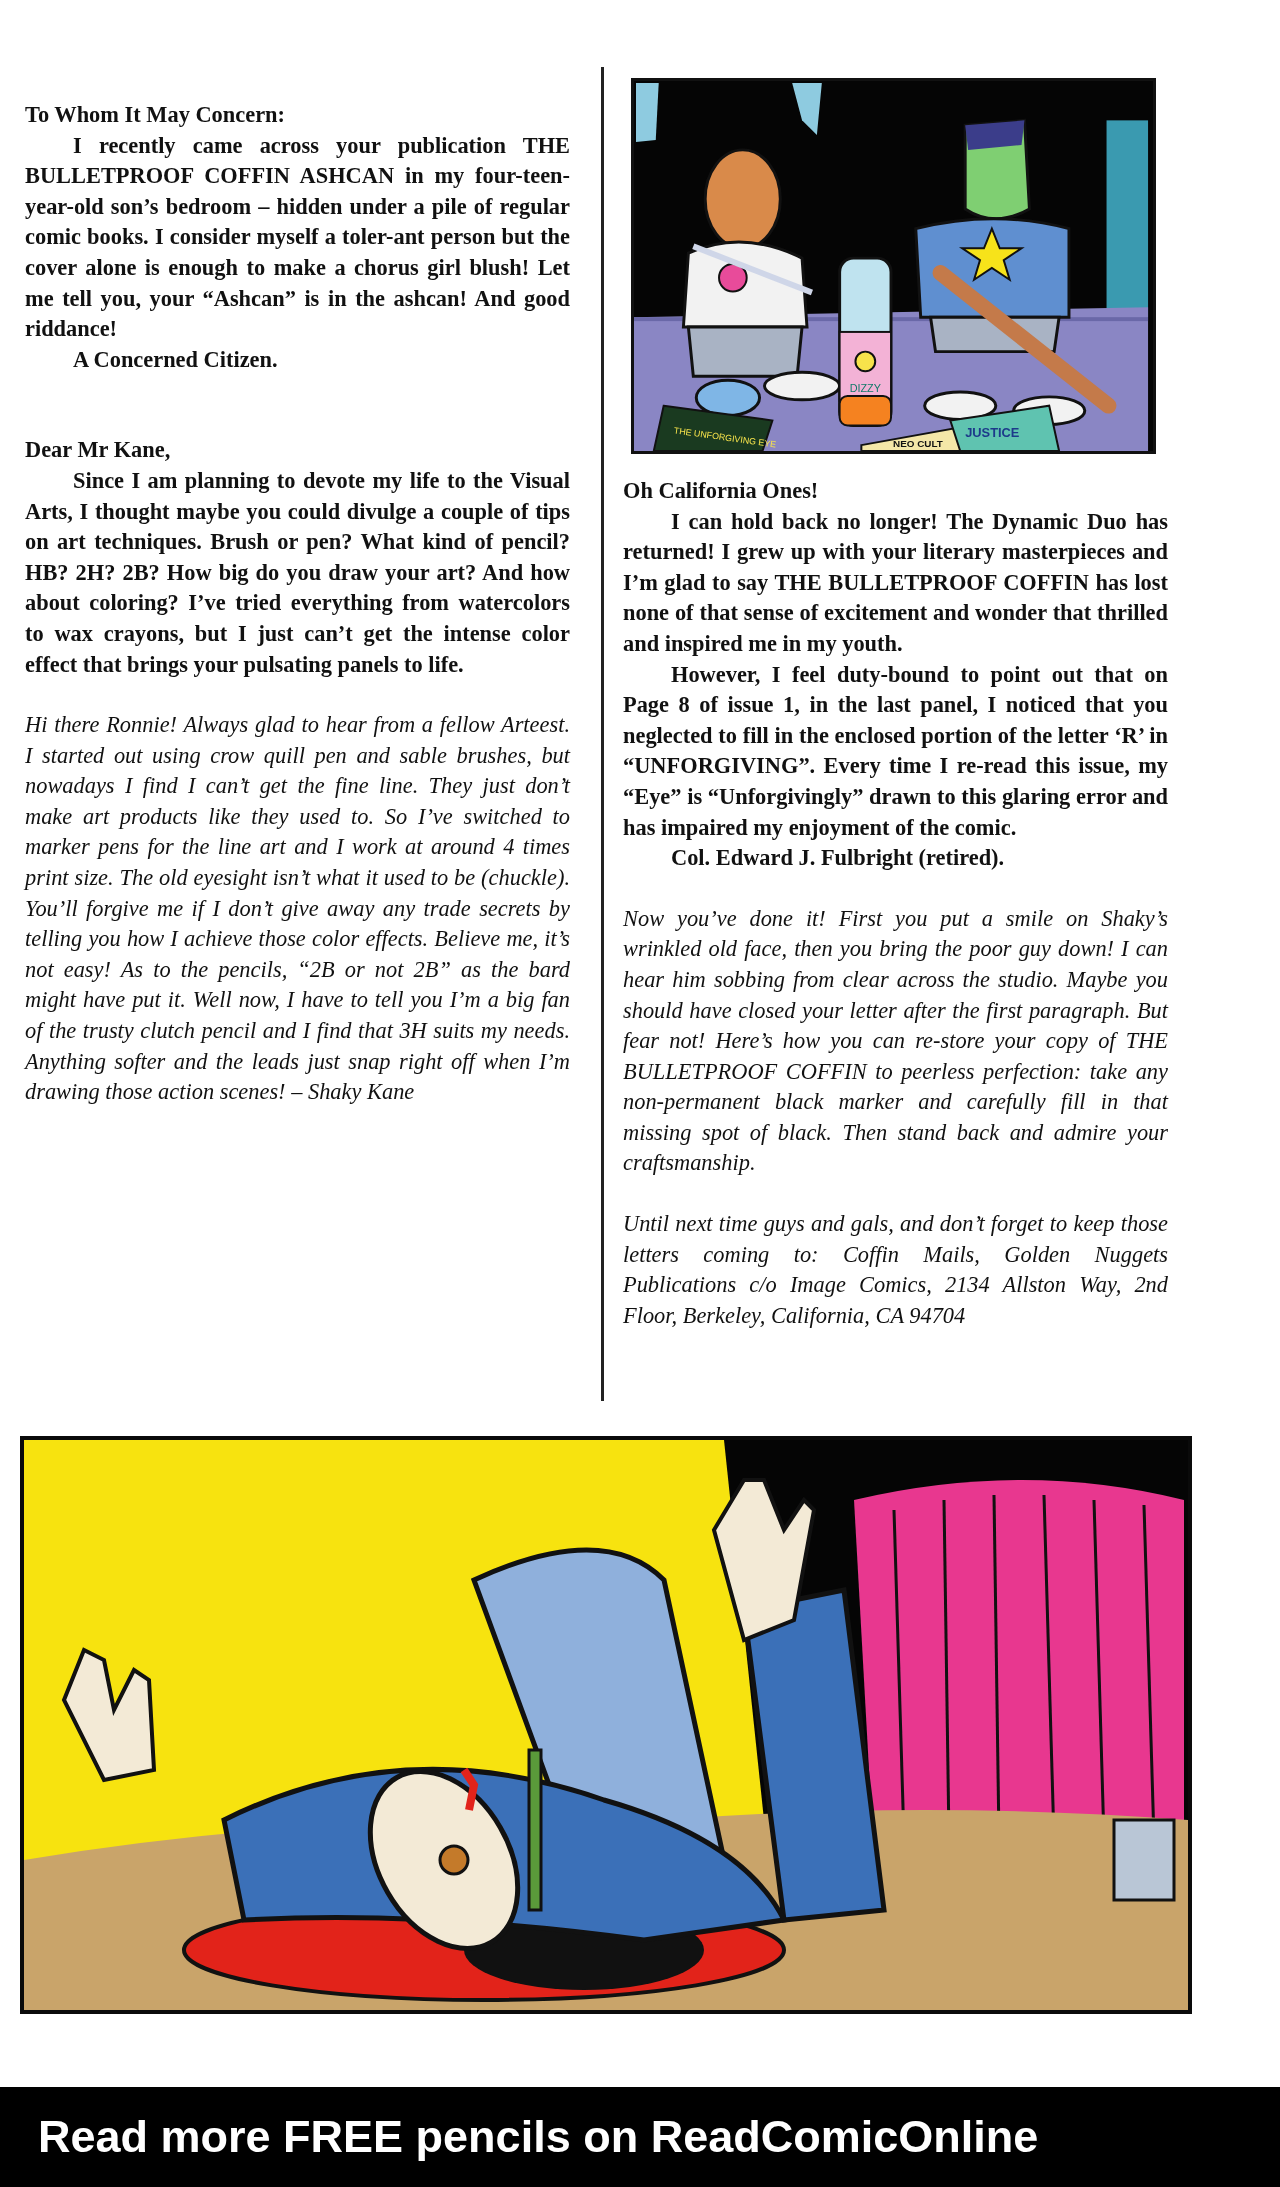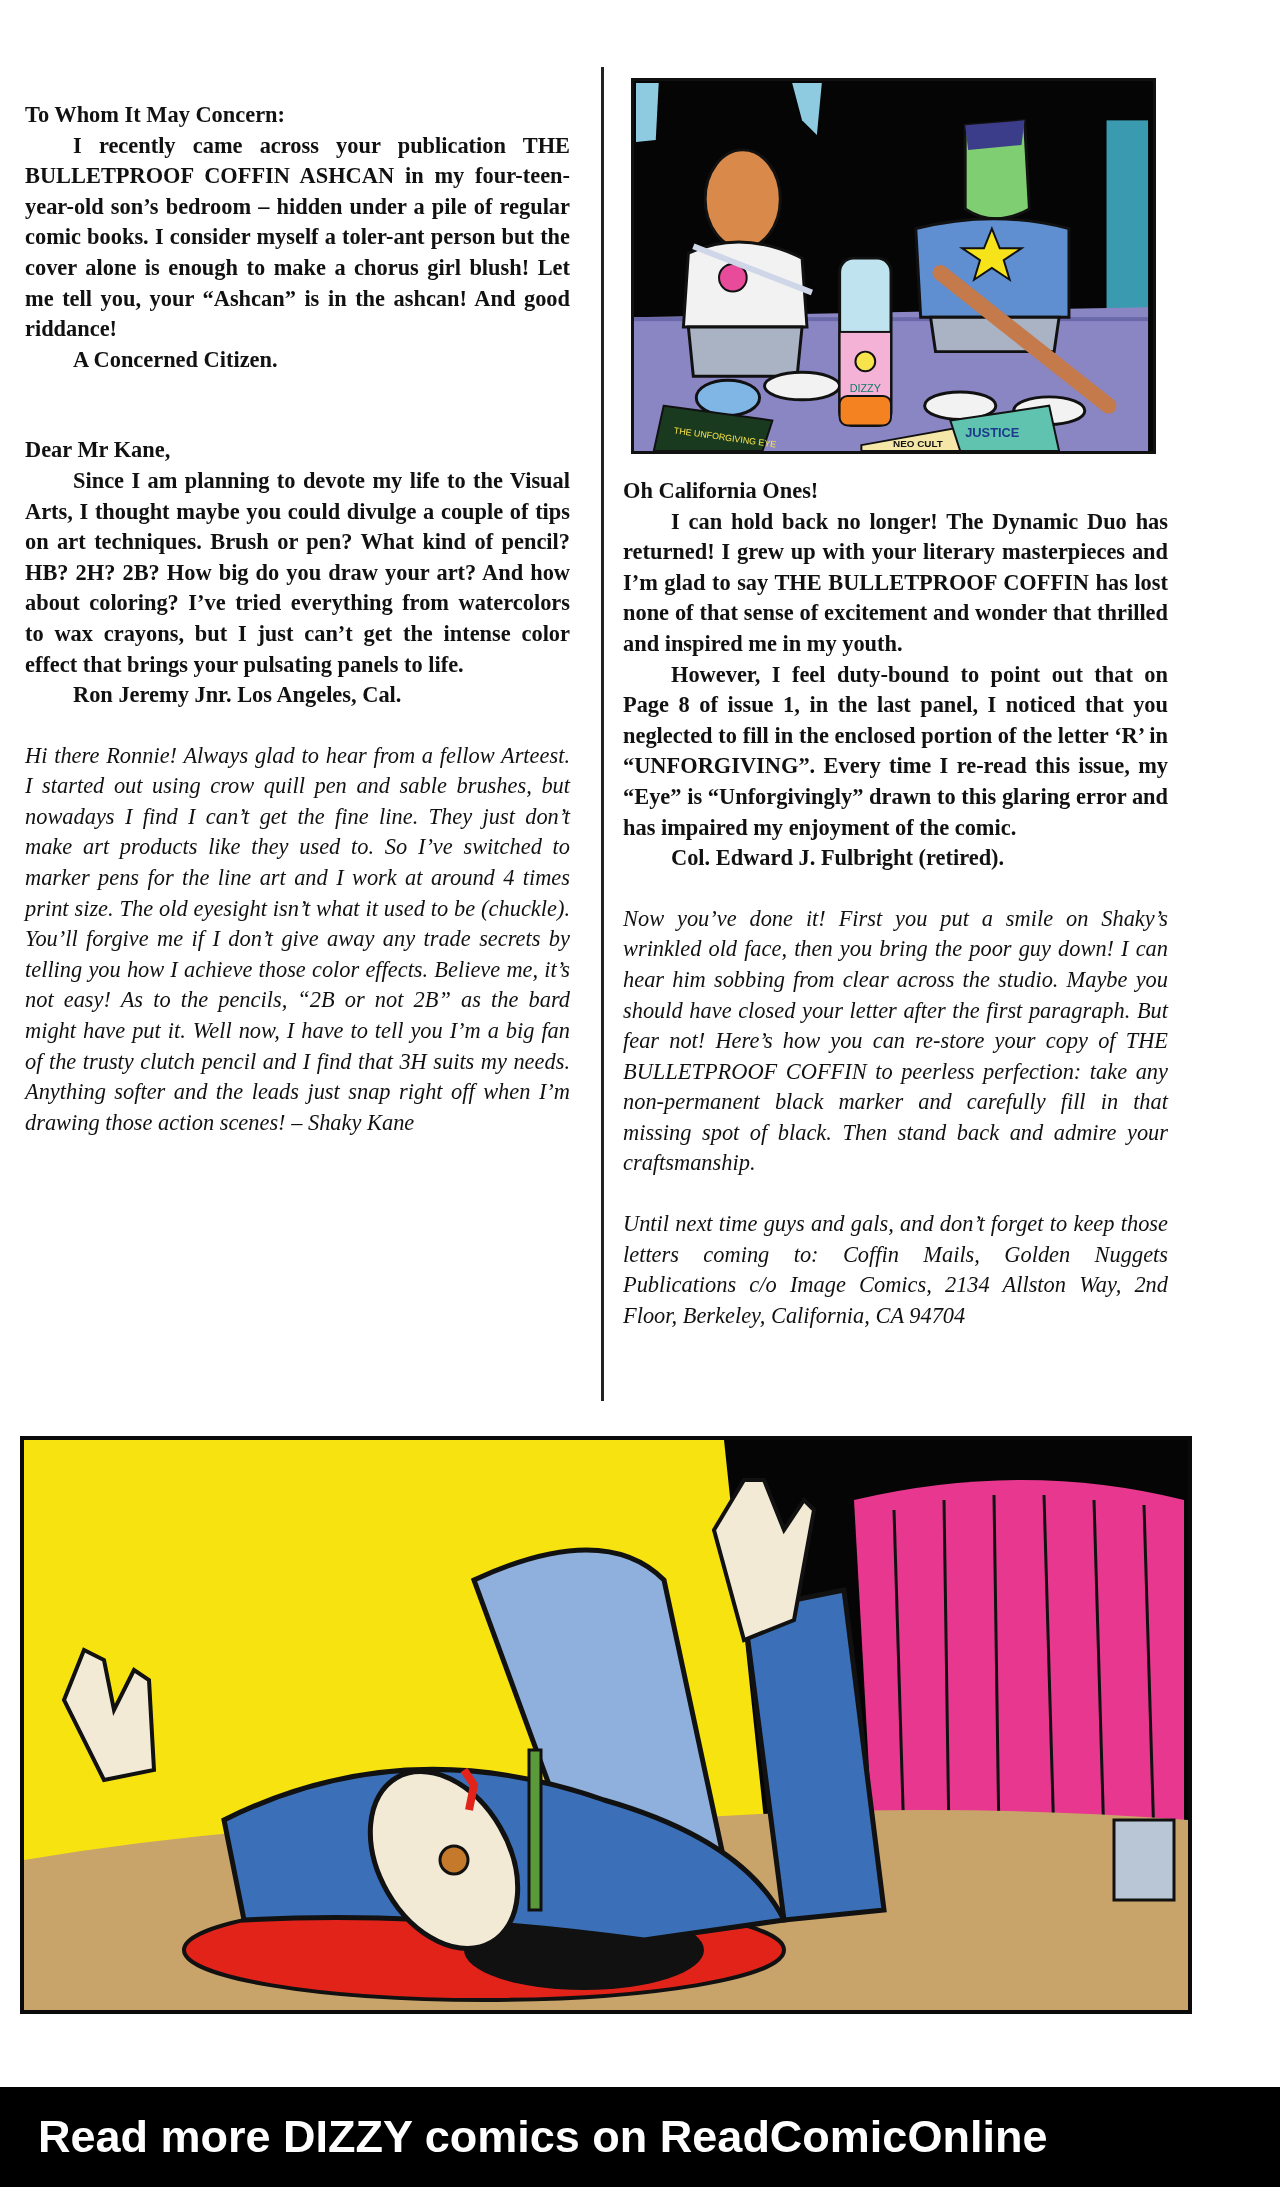--- a/index.html
+++ b/index.html
@@ -46,21 +46,20 @@
   <div class="letter">
     <p>To Whom It May Concern:</p>
     <p class="indent">I recently came across your publication THE BULLETPROOF COFFIN ASHCAN in my four-teen-year-old son’s bedroom – hidden under a pile of regular comic books. I consider myself a toler-ant person but the cover alone is enough to make a chorus girl blush! Let me tell you, your “Ashcan” is in the ashcan! And good riddance!</p>
     <p class="sig">A Concerned Citizen.</p>
   </div>
   <div class="gap"></div>
   <div class="gap"></div>
   <div class="letter">
     <p>Dear Mr Kane,</p>
     <p class="indent">Since I am planning to devote my life to the Visual Arts, I thought maybe you could divulge a couple of tips on art techniques. Brush or pen? What kind of pencil? HB? 2H? 2B? How big do you draw your art? And how about coloring? I’ve tried everything from watercolors to wax crayons, but I just can’t get the intense color effect that brings your pulsating panels to life.</p>
-    <p class="sig">Ron Jeremy Jnr. Los Angeles, Cal.</p>
   </div>
   <div class="gap"></div>
   <div class="reply">
     <p>Hi there Ronnie! Always glad to hear from a fellow Arteest. I started out using crow quill pen and sable brushes, but nowadays I find I can’t get the fine line. They just don’t make art products like they used to. So I’ve switched to marker pens for the line art and I work at around 4 times print size. The old eyesight isn’t what it used to be (chuckle). You’ll forgive me if I don’t give away any trade secrets by telling you how I achieve those color effects. Believe me, it’s not easy! As to the pencils, “2B or not 2B” as the bard might have put it. Well now, I have to tell you I’m a big fan of the trusty clutch pencil and I find that 3H suits my needs. Anything softer and the leads just snap right off when I’m drawing those action scenes! – Shaky Kane</p>
   </div>
 </div>
 
 <div class="divider"></div>
 
 <div class="panel-kids">
@@ -148,14 +147,14 @@
     <path d="M440 330 L450 345 L445 370" stroke="#e2231a" stroke-width="8" fill="none"></path>
 
     <path d="M690 90 L720 40 L740 40 L760 90 L780 60 L790 70 L770 180 L720 200 Z" fill="#f3ead6" stroke="#111" stroke-width="4"></path>
     <path d="M40 260 L60 210 L80 220 L90 270 L110 230 L125 240 L130 330 L80 340 Z" fill="#f3ead6" stroke="#111" stroke-width="4"></path>
     <rect x="505" y="310" width="12" height="160" fill="#5a9a3a" stroke="#111" stroke-width="3"></rect>
     <rect x="1090" y="380" width="60" height="80" fill="#b9c6d6" stroke="#111" stroke-width="3"></rect>
   </svg>
 </div>
 
 <div class="banner">
-  <span>Read more DIZZY comics on ReadComicOnline</span>
+  <span>Read more FREE pencils on ReadComicOnline</span>
 </div>
 
 </body></html>

